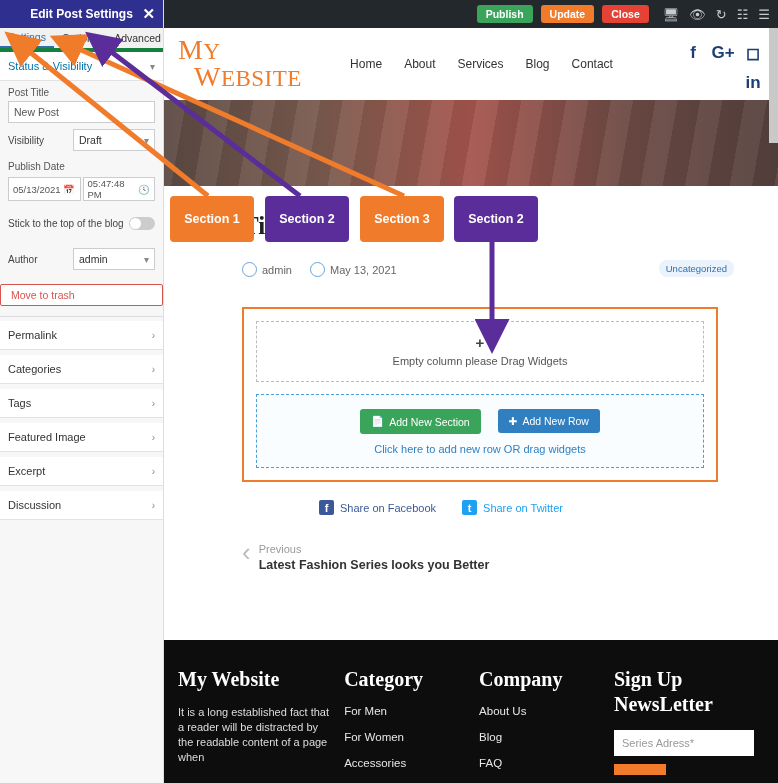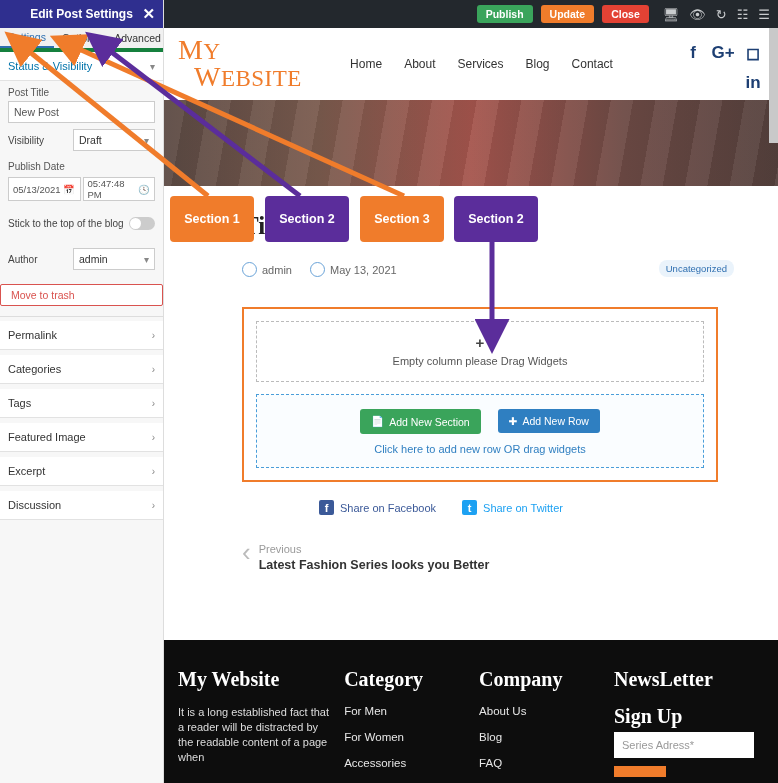--- a/index.html
+++ b/index.html
@@ -371,22 +371,22 @@
       <div class="flink">For Women</div>
       <div class="flink">Accessories</div>
     </div>
     <div class="col">
       <h3>Company</h3>
       <div class="flink">About Us</div>
       <div class="flink">Blog</div>
       <div class="flink">FAQ</div>
     </div>
     <div class="col">
+      <h3 style="margin-bottom:2px">Sign Up</h3>
       <h3>NewsLetter</h3>
-      <h3 style="margin-bottom:2px">Sign Up</h3>
       <div class="email">Series Adress*</div>
       <div class="subbtn"></div>
     </div>
   </div>
 </div>
 
 <div class="annot orange" style="left:170px;top:196px;width:84px;height:46px">Section 1</div>
 <div class="annot purple" style="left:265px;top:196px;width:84px;height:46px">Section 2</div>
 <div class="annot orange" style="left:360px;top:196px;width:84px;height:46px">Section 3</div>
 <div class="annot purple" style="left:454px;top:196px;width:84px;height:46px">Section 2</div>

